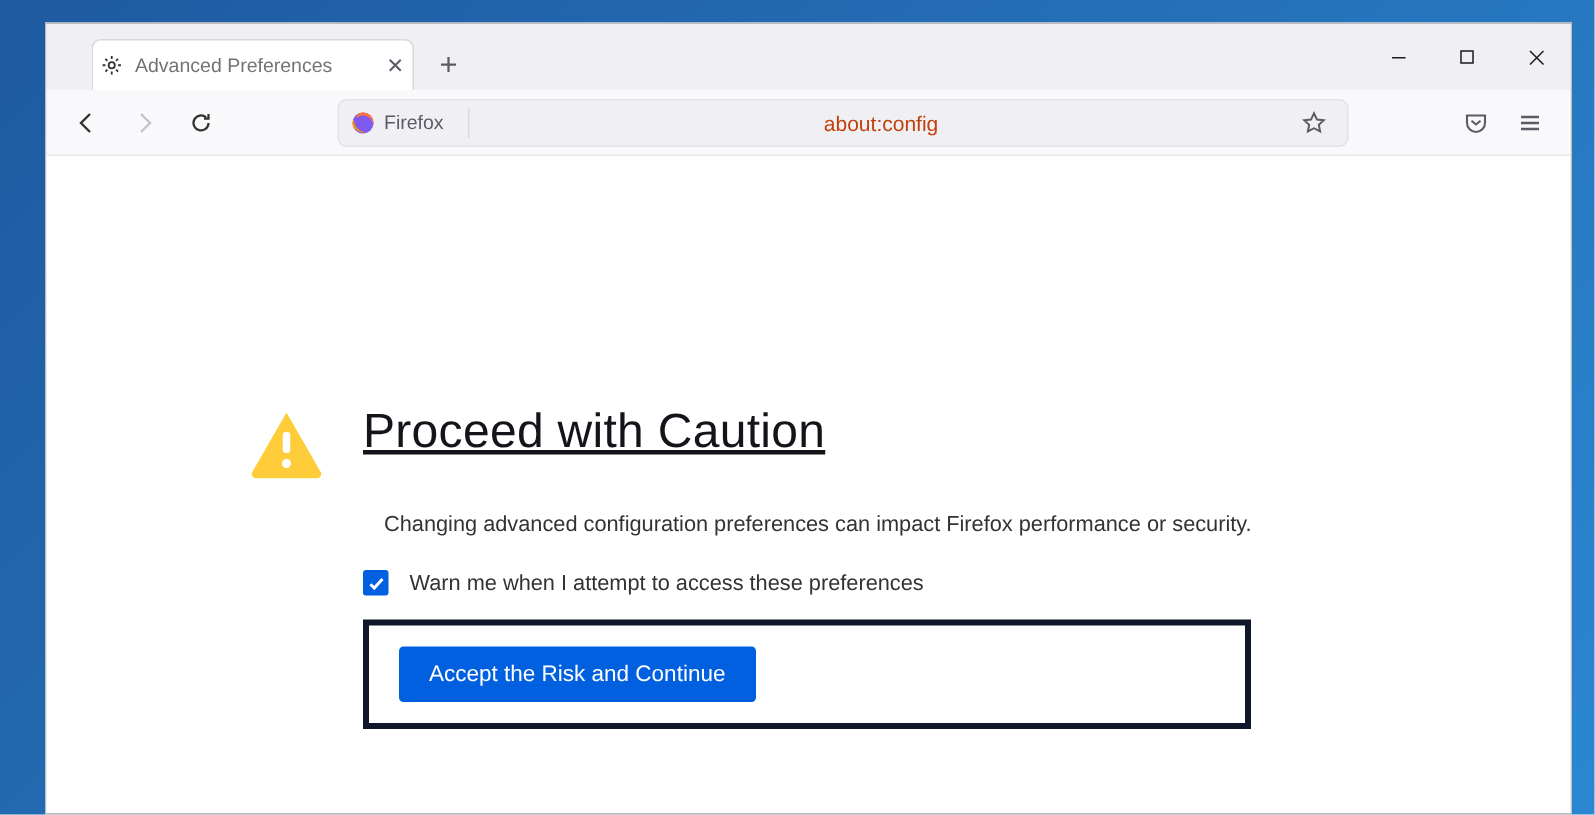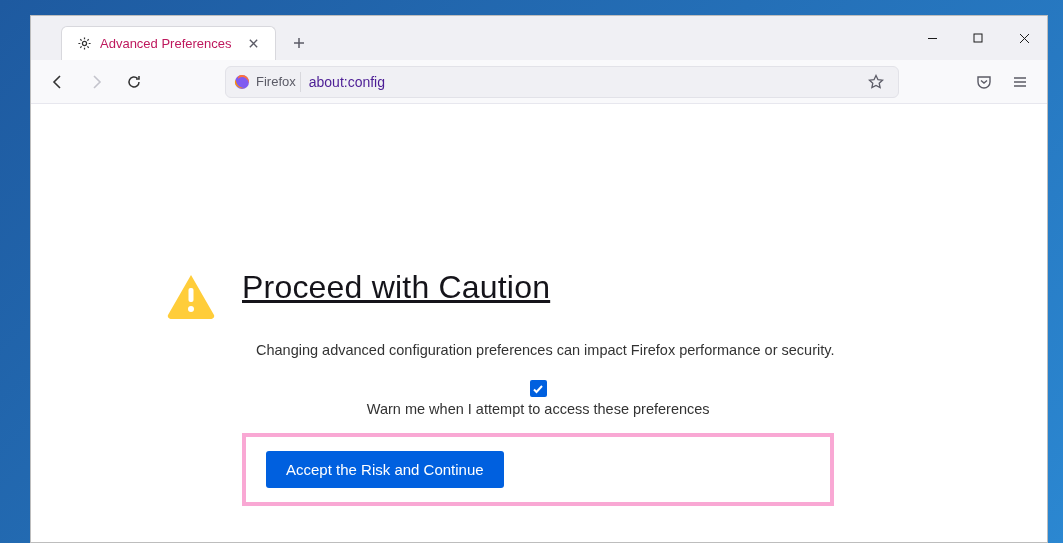--- a/index.html
+++ b/index.html
@@ -33,24 +33,24 @@
   }
   .tab {
     background: #fff;
     border: 1px solid #d8d8dd;
     border-bottom: none;
     border-radius: 6px 6px 0 0;
     height: 34px;
     min-width: 215px;
     display: flex;
     align-items: center;
-    padding: 0 14px;
+    padding: 0 4px;
     gap: 8px;
     font-size: 13px;
-    color: #be185d;
+    color: #737373;
   }
   .tab .gear {
     width: 16px; height: 16px; flex: 0 0 16px;
     display:flex;align-items:center;justify-content:center;
   }
   .tab .label { flex: 1; white-space: nowrap; }
   .tab .close { width:16px;height:16px;display:flex;align-items:center;justify-content:center; color:#5b5b66; cursor:pointer;}
   .newtab {
     width: 30px; height: 30px; margin-left: 8px; margin-bottom:2px;
     display:flex;align-items:center;justify-content:center;
@@ -89,28 +89,28 @@
     border-radius:6px;
     margin: 0 60px 0 70px;
     display:flex;
     align-items:center;
     padding:0 8px;
     gap:8px;
     font-size:14px;
   }
   .identity {
     display:flex;align-items:center;gap:6px;
-    padding-right:4px;
+    padding-right:16px;
     border-right:1px solid #d8d8dd;
     height:20px;
     color:#5b5b66;
     font-size:13px;
   }
   .ff-icon{width:16px;height:16px;}
-  .url-text{color:#4c1d95;flex:1;}
+  .url-text{color:#c2410c;flex:1;text-align:center;}
   .star{width:28px;height:28px;display:flex;align-items:center;justify-content:center;color:#5b5b66;cursor:pointer;}
   .rt-btns{display:flex;align-items:center;gap:2px;margin-left:4px;}
   
   .content {
     flex:1; background:#fff; position:relative; overflow:hidden;
   }
   .caution {
     position:absolute;
     left:135px;
     top:165px;
@@ -118,31 +118,31 @@
   }
   .caution-row{display:flex;align-items:flex-start;gap:26px;}
   .warn-icon{flex:0 0 50px;margin-top:4px;}
   .caution h1{
     font-size:32px; font-weight:400; color:#15141a; letter-spacing:0.2px;text-decoration:underline;
   }
   .caution p{
     margin-top:36px; font-size:14.5px; color:#333;margin-left:14px;
   }
   .checkrow{
-    margin-top:22px; display:flex;align-items:center;gap:4px;
-    font-size:14.5px; color:#333;flex-direction:column;
+    margin-top:22px; display:flex;align-items:center;gap:14px;
+    font-size:14.5px; color:#333;
   }
   .cbox{
     width:17px;height:17px;background:#0060df;border-radius:2px;
     display:flex;align-items:center;justify-content:center;cursor:pointer;
     flex:0 0 17px;
   }
   .highlight{
     margin-top:16px;
-    border:4px solid #f9a8d4;
+    border:4px solid #0f172a;
     padding:14px 20px;
     display:inline-block;
   }
   .accept-btn{
     background:#0060df;color:#fff;border:none;
     padding:10px 20px;font-size:15px;border-radius:3px;
     cursor:pointer;font-family:inherit;
   }
   .body-col{display:flex;flex-direction:column;}
 </style>

